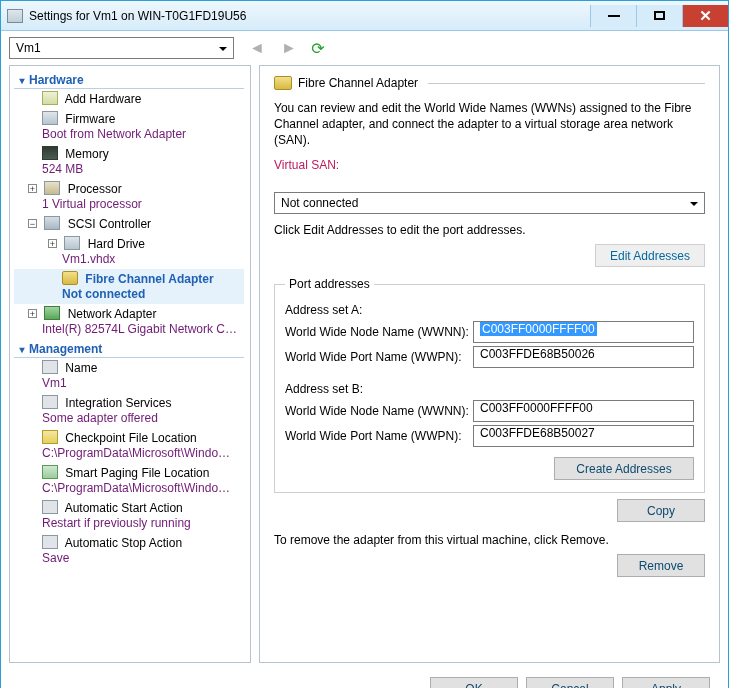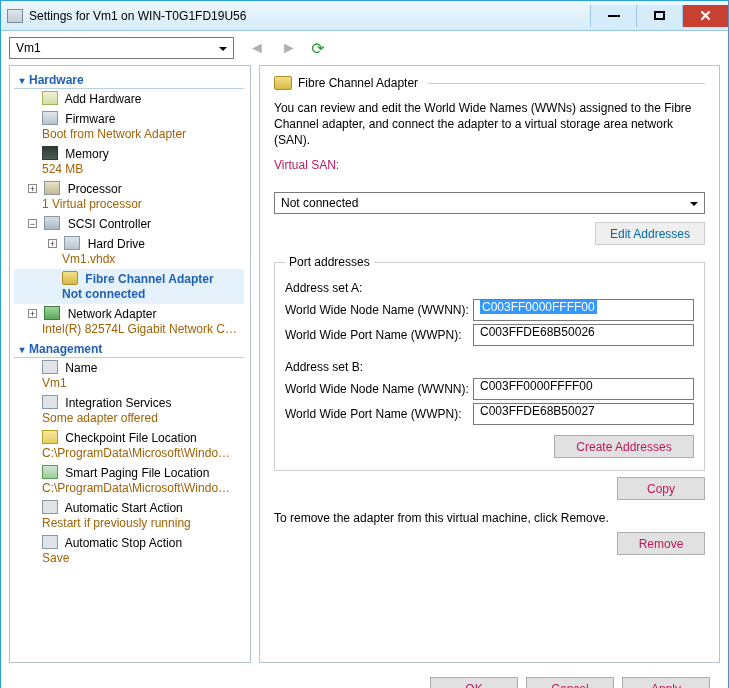--- a/index.html
+++ b/index.html
@@ -18,21 +18,21 @@
   .vm-select::after { content:""; position:absolute; right:6px; top:9px; border:4px solid transparent; border-top-color:#000; }
   .nav-arrow { width:18px; height:18px; margin-left:14px; color:#b0b0b0; font-size:16px; display:flex; align-items:center; justify-content:center; }
   .refresh { width:20px; height:20px; margin-left:10px; color:#26a02e; font-size:16px; display:flex; align-items:center; justify-content:center; }
   .body-area { display:flex; padding:0 8px 0 8px; }
   .tree { width:242px; border:1px solid #b8c4cd; padding:4px 0 4px 4px; height:598px; overflow:hidden; }
   .section-head { display:flex; align-items:center; color:#2061b5; font-weight:bold; padding:3px 2px 1px 2px; border-bottom:1px solid #b8d0e5; margin-right:6px; }
   .section-head .chev { width:12px; text-align:center; color:#2061b5; font-size:10px; margin-right:1px;}
   .item { padding:2px 0 2px 28px; line-height:15px; margin-right:6px;}
   .item.indent1 { padding-left:46px; }
   .item .lab { color:#000; }
-  .item .sub { color:#a16207; display:block; }
+  .item .sub { color:#701a75; display:block; }
   .item.sel { background:#e5f2fb; }
   .item.sel .lab, .item.sel .sub { color:#2061b5; font-weight:bold; }
   .expando { display:inline-block; width:9px; height:9px; border:1px solid #888; text-align:center; line-height:8px; font-size:9px; margin-right:4px; color:#333; background:#fff; vertical-align:1px;}
   .ic { display:inline-block; width:16px; height:14px; vertical-align:-2px; margin-right:4px; background:#d0d6dc; border:1px solid #8a98a2;}
   .ic.mem { background:linear-gradient(#2e3a34,#4a5c52); border-color:#2e3a34;}
   .ic.fc { background:linear-gradient(#f4e08b,#d8b942); border-color:#a98f25; border-radius:2px; }
   .ic.net { background:linear-gradient(#9fd59f,#5aa75a); border-color:#3c803c;}
   .ic.scsi{ background:linear-gradient(#d7dfe6,#a9b7c2);}
   .ic.proc{ background:linear-gradient(#e7e1c8,#c5bb90);}
   .ic.hd  { background:linear-gradient(#dfe6ec,#b8c4cd);}
@@ -46,21 +46,21 @@
   .ic.stop{ background:#e0e4e8;}
   .pane { flex:1; margin-left:8px; border:1px solid #b8c4cd; height:598px; padding:10px 14px 10px 14px; }
   .pane-head { display:flex; align-items:center; margin-bottom:10px; }
   .pane-head .ic.fc { width:18px; height:14px; margin-right:6px;}
   .pane-head .t { color:#000; }
   .pane-head .rule { flex:1; border-top:1px solid #c9c9c9; margin-left:10px; }
   .desc { color:#000; margin-bottom:10px; line-height:16px;}
   .lbl { color:#be185d; margin-bottom:20px; }
   .combo { width:100%; height:22px; border:1px solid #7a7a7a; background:#fff; display:flex; align-items:center; padding:0 22px 0 6px; position:relative; margin-bottom:8px;}
   .combo::after { content:""; position:absolute; right:6px; top:9px; border:4px solid transparent; border-top-color:#000; }
-  .btn { height:23px; border:1px solid #adadad; background:#e1e1e1; padding:0 14px; color:#be185d;}
+  .btn { height:23px; border:1px solid #adadad; background:#e1e1e1; padding:0 14px; color:#0c4a6e;}
   .btn:disabled, .btn.disabled { color:#0369a1; border-color:#cfcfcf; background:#efefef;}
   .right { display:flex; justify-content:flex-end; margin:6px 0 10px 0;}
   fieldset.group { border:1px solid #cfcfcf; padding:6px 10px 12px 10px; margin:0;}
   fieldset.group legend { padding:0 4px; }
   .rowf { display:flex; align-items:center; margin:3px 0; }
   .rowf .flab { width:188px; }
   .txt { flex:1; height:22px; border:1px solid #7a7a7a; padding:0 6px; background:#fff; }
   .txt.sel-hl { background:#fff; border:1px solid #7a7a7a; }
   .txt.sel-hl .inner { background:#3399ff; color:#fff; padding:0 2px; }
   .subhead { margin:6px 0 4px 0; }
@@ -190,20 +190,21 @@
         <span class="rule"></span>
       </div>
 
       <div class="desc">You can review and edit the World Wide Names (WWNs) assigned to the Fibre Channel adapter, and connect the adapter to a virtual storage area network (SAN).</div>
 
       <div class="lbl">Virtual SAN:</div>
       <div class="combo">
         <span>Not connected</span>
       </div>
 
+      <div class="desc" style="margin-bottom:0">Click Edit Addresses to edit the port addresses.</div>
       <div class="right">
         <button class="btn disabled">Edit Addresses</button>
       </div>
 
       <fieldset class="group">
         <legend>Port addresses</legend>
 
         <div class="subhead">Address set A:</div>
         <div class="rowf">
           <span class="flab">World Wide Node Name (WWNN):</span>

